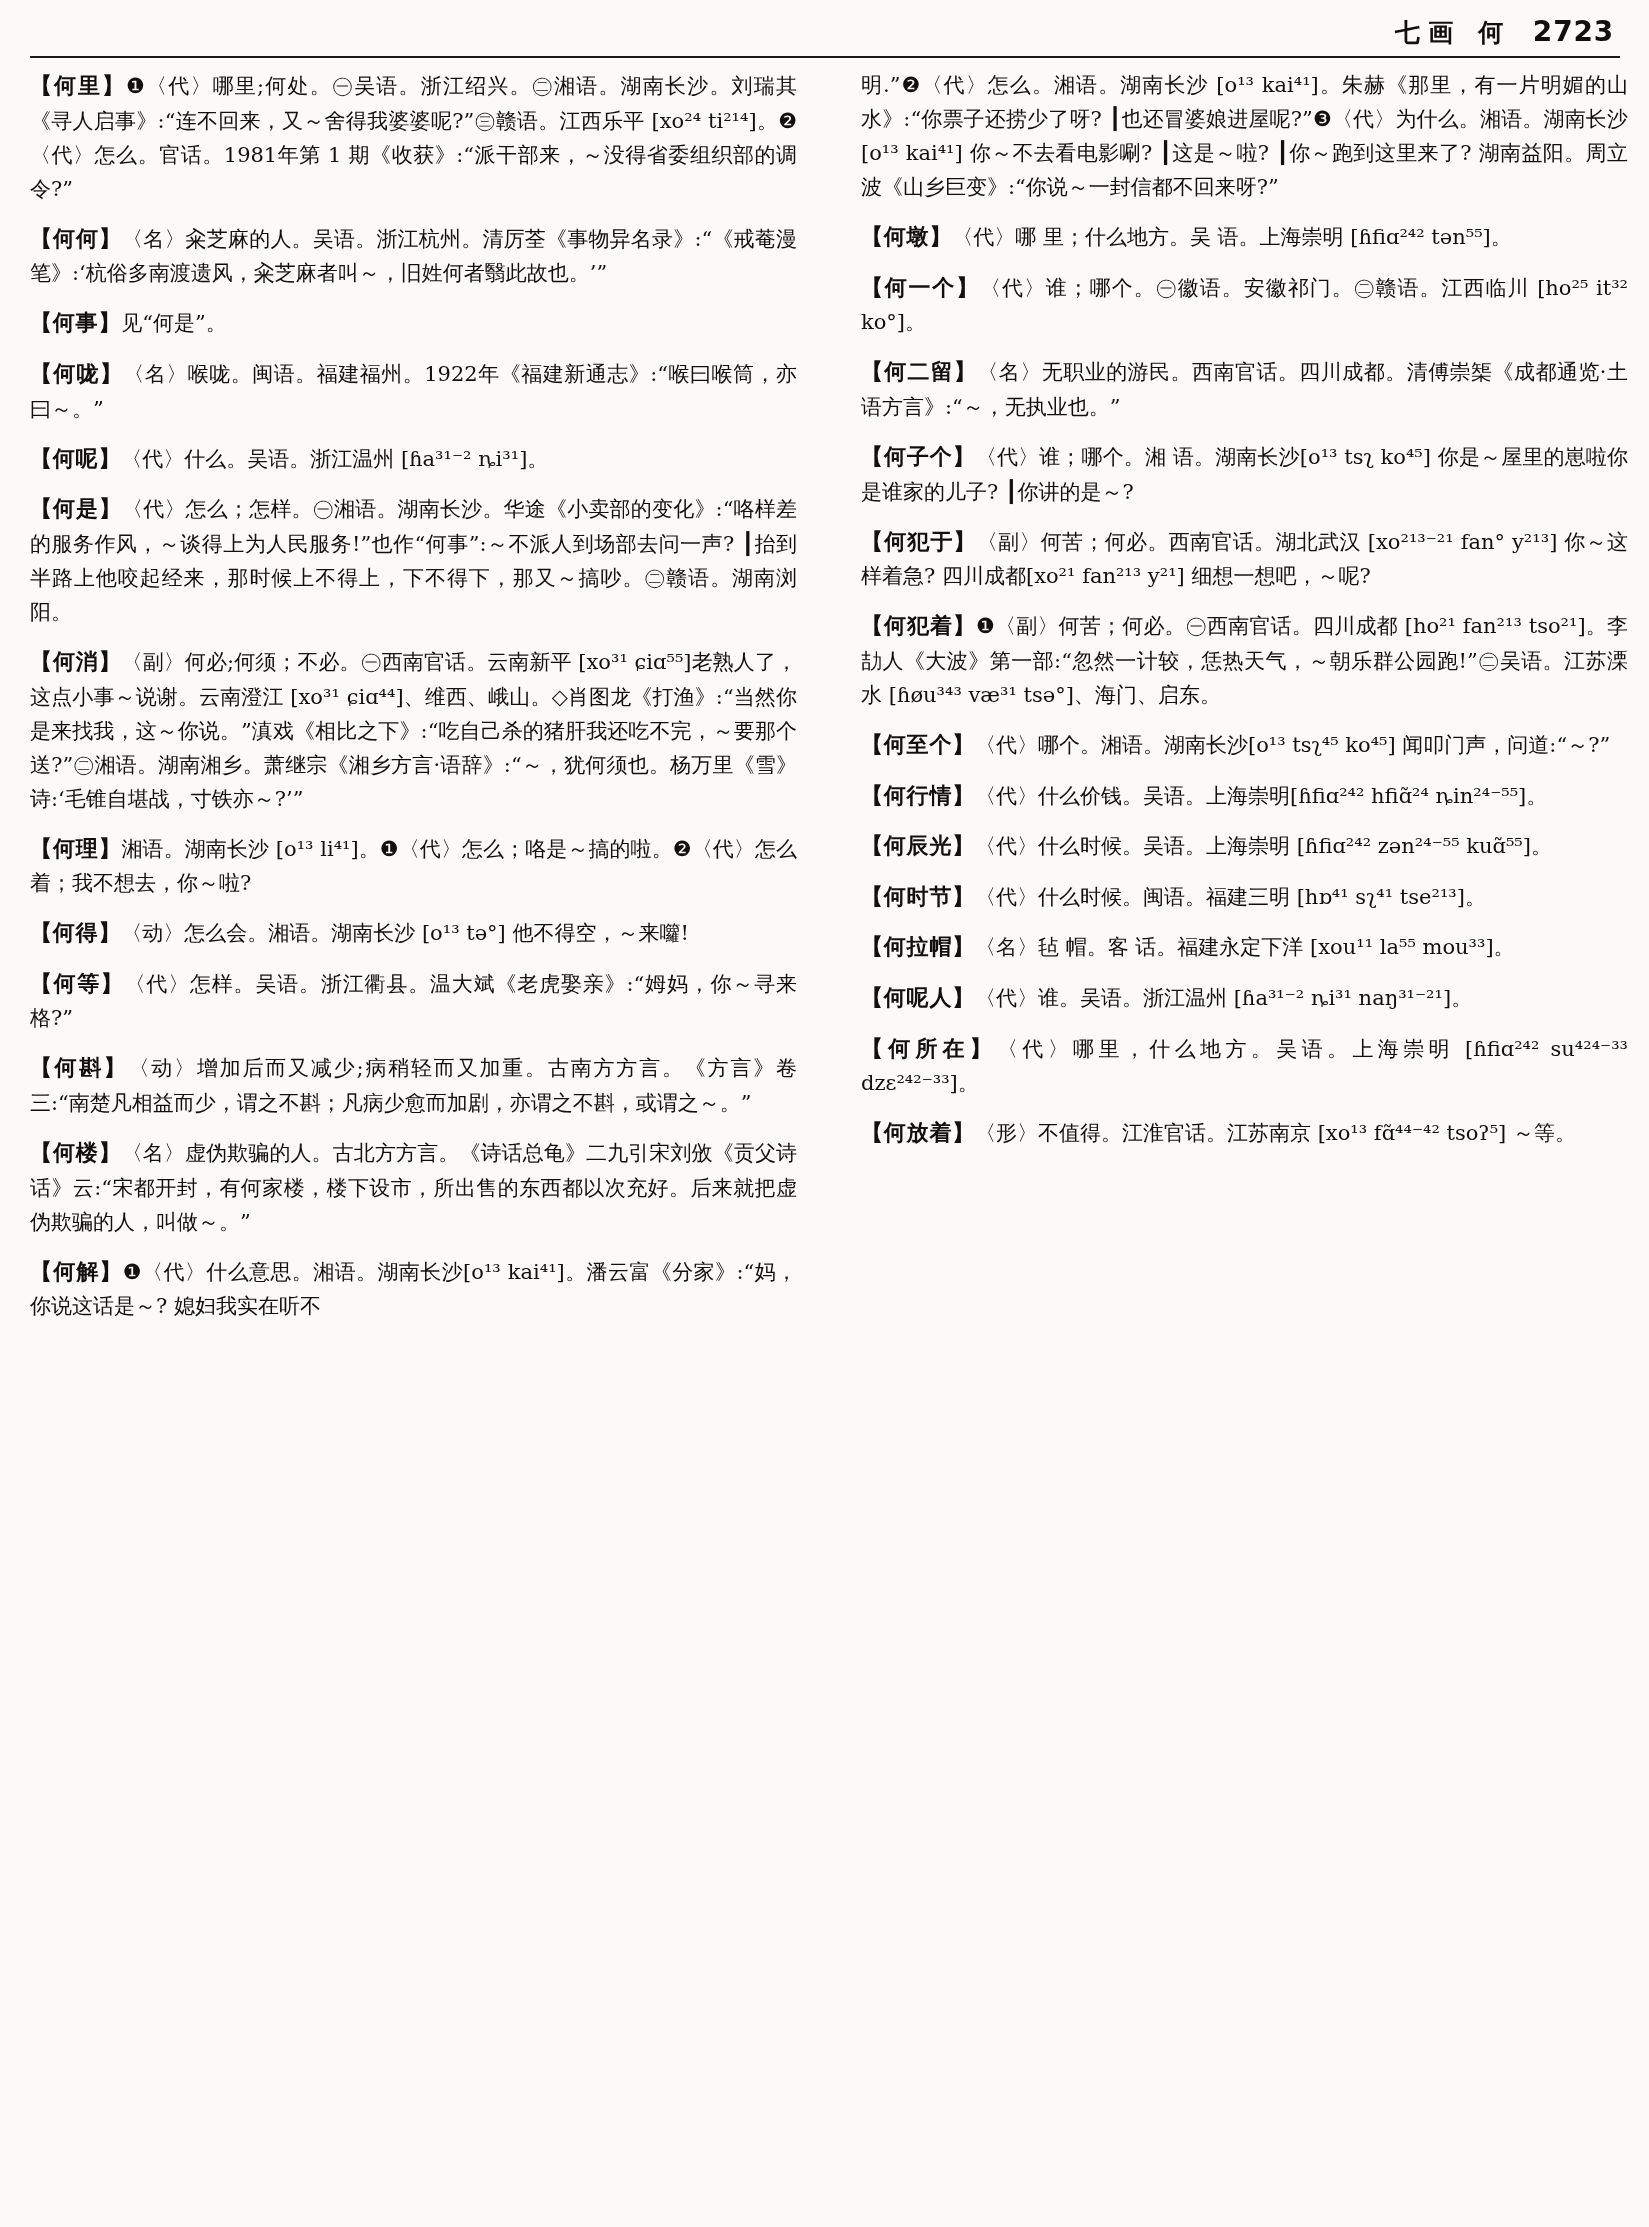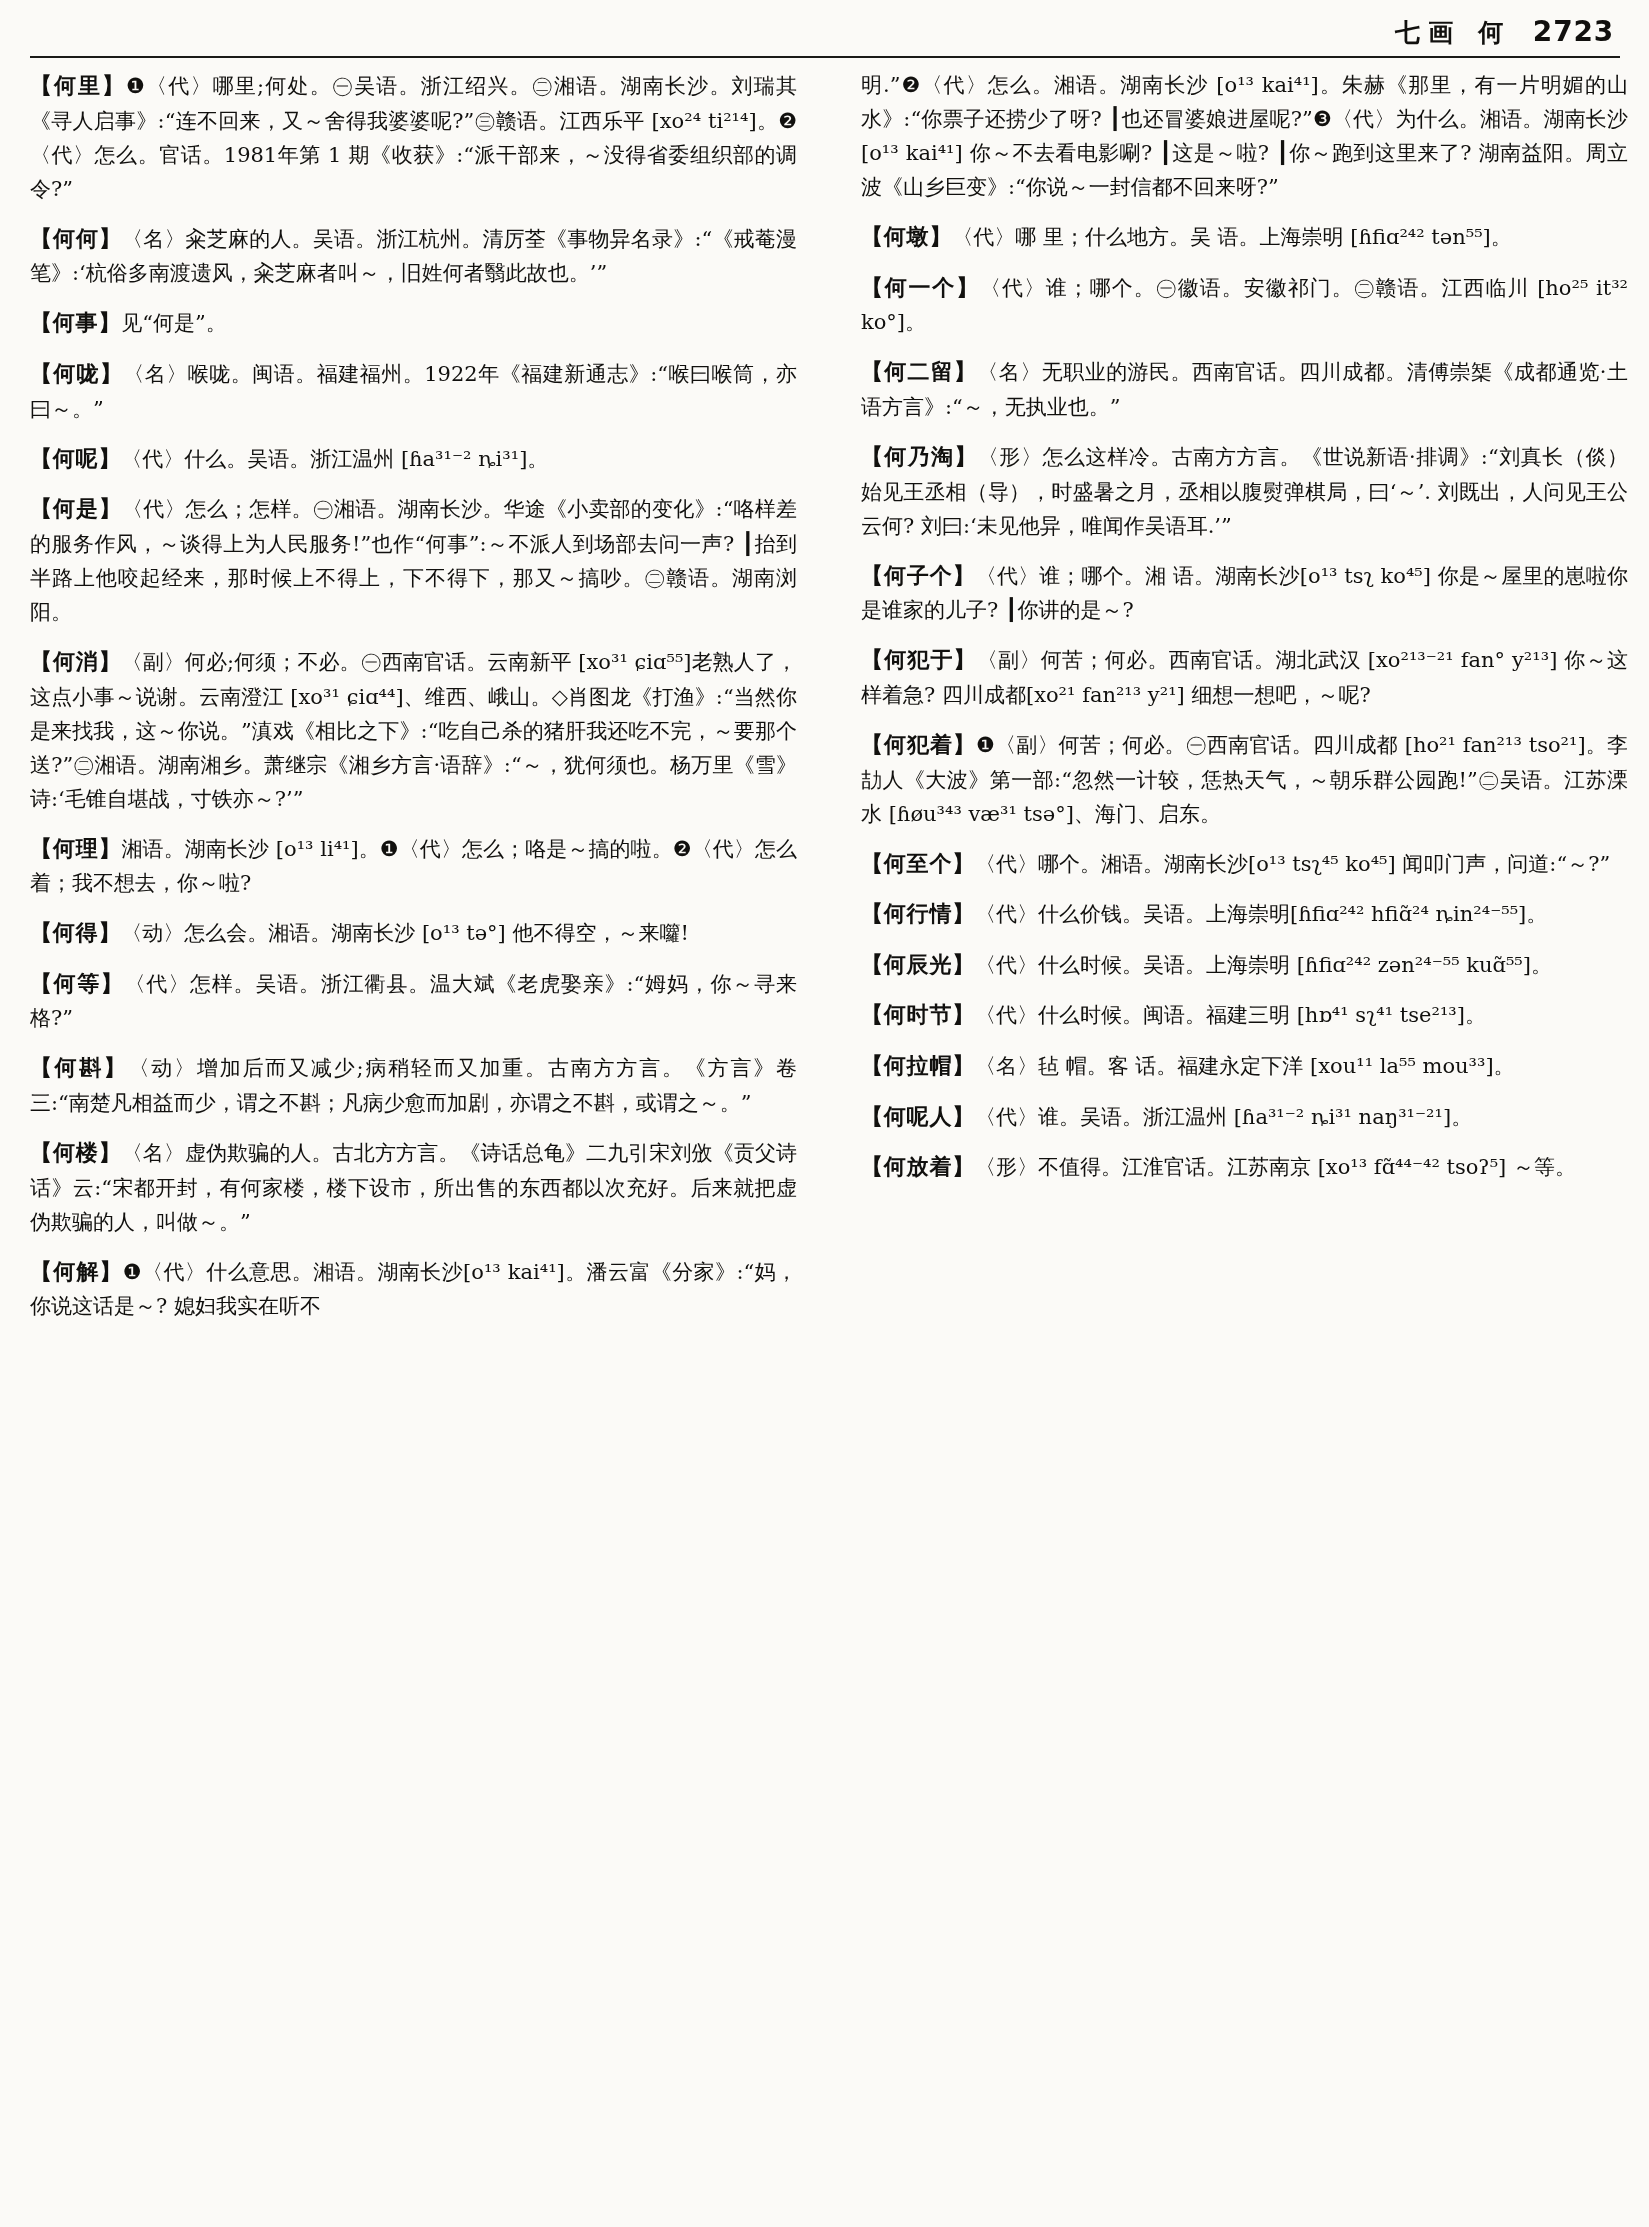--- a/index.html
+++ b/index.html
@@ -97,28 +97,28 @@
       <div class="entry"><span class="hw">【何斟】</span><span class="body">〈动〉增加后而又减少;病稍轻而又加重。古南方方言。《方言》卷 三:“南楚凡相益而少，谓之不斟；凡病少愈而加剧，亦谓之不斟，或谓之～。”</span></div>
       <div class="entry"><span class="hw">【何楼】</span><span class="body">〈名〉虚伪欺骗的人。古北方方言。《诗话总龟》二九引宋刘攽《贡父诗话》云:“宋都开封，有何家楼，楼下设市，所出售的东西都以次充好。后来就把虚伪欺骗的人，叫做～。”</span></div>
       <div class="entry"><span class="hw">【何解】</span><span class="body">❶〈代〉什么意思。湘语。湖南长沙[o¹³ kai⁴¹]。潘云富《分家》:“妈，你说这话是～? 媳妇我实在听不</span></div>
     </div>
 
     <div class="col">
       <div class="entry"><span class="body">明.”❷〈代〉怎么。湘语。湖南长沙 [o¹³ kai⁴¹]。朱赫《那里，有一片明媚的山水》:“你票子还捞少了呀? ┃也还冒婆娘进屋呢?”❸〈代〉为什么。湘语。湖南长沙 [o¹³ kai⁴¹] 你～不去看电影唰? ┃这是～啦? ┃你～跑到这里来了? 湖南益阳。周立波《山乡巨变》:“你说～一封信都不回来呀?”</span></div>
       <div class="entry"><span class="hw">【何墩】</span><span class="body">〈代〉哪 里；什么地方。吴 语。上海崇明 [ɦfiɑ²⁴² tən⁵⁵]。</span></div>
       <div class="entry"><span class="hw">【何一个】</span><span class="body">〈代〉谁；哪个。㊀徽语。安徽祁门。㊁赣语。江西临川 [ho²⁵ it³² ko°]。</span></div>
       <div class="entry"><span class="hw">【何二留】</span><span class="body">〈名〉无职业的游民。西南官话。四川成都。清傅崇榘《成都通览·土语方言》:“～，无执业也。”</span></div>
-      <div class="entry"><span class="hw">【何乃淘】</span><span class="body">〈形〉怎么这样冷。古南方方言。《世说新语·排调》:“刘真长（倓）始见王丞相（导），时盛暑之月，丞相以腹熨弹棋局，曰‘～’. 刘既出，人问见王公云何? 刘曰:‘未见他异，唯闻作吴语耳.’”</span></div>
       <div class="entry"><span class="hw">【何子个】</span><span class="body">〈代〉谁；哪个。湘 语。湖南长沙[o¹³ tsʅ ko⁴⁵] 你是～屋里的崽啦你是谁家的儿子? ┃你讲的是～?</span></div>
       <div class="entry"><span class="hw">【何犯于】</span><span class="body">〈副〉何苦；何必。西南官话。湖北武汉 [xo²¹³⁻²¹ fan° y²¹³] 你～这样着急? 四川成都[xo²¹ fan²¹³ y²¹] 细想一想吧，～呢?</span></div>
       <div class="entry"><span class="hw">【何犯着】</span><span class="body">❶〈副〉何苦；何必。㊀西南官话。四川成都 [ho²¹ fan²¹³ tso²¹]。李劼人《大波》第一部:“忽然一计较，恁热天气，～朝乐群公园跑!”㊁吴语。江苏溧水 [ɦøu³⁴³ væ³¹ tsə°]、海门、启东。</span></div>
       <div class="entry"><span class="hw">【何至个】</span><span class="body">〈代〉哪个。湘语。湖南长沙[o¹³ tsʅ⁴⁵ ko⁴⁵] 闻叩门声，问道:“～?”</span></div>
       <div class="entry"><span class="hw">【何行情】</span><span class="body">〈代〉什么价钱。吴语。上海崇明[ɦfiɑ²⁴² hfiɑ̃²⁴ ȵin²⁴⁻⁵⁵]。</span></div>
       <div class="entry"><span class="hw">【何辰光】</span><span class="body">〈代〉什么时候。吴语。上海崇明 [ɦfiɑ²⁴² zən²⁴⁻⁵⁵ kuɑ̃⁵⁵]。</span></div>
       <div class="entry"><span class="hw">【何时节】</span><span class="body">〈代〉什么时候。闽语。福建三明 [hɒ⁴¹ sʅ⁴¹ tse²¹³]。</span></div>
       <div class="entry"><span class="hw">【何拉帽】</span><span class="body">〈名〉毡 帽。客 话。福建永定下洋 [xou¹¹ la⁵⁵ mou³³]。</span></div>
       <div class="entry"><span class="hw">【何呢人】</span><span class="body">〈代〉谁。吴语。浙江温州 [ɦa³¹⁻² ȵi³¹ naŋ³¹⁻²¹]。</span></div>
+      <div class="entry"><span class="hw">【何所在】</span><span class="body">〈代〉哪里，什么地方。吴语。上海崇明 [ɦfiɑ²⁴² su⁴²⁴⁻³³ dzɛ²⁴²⁻³³]。</span></div>
       <div class="entry"><span class="hw">【何放着】</span><span class="body">〈形〉不值得。江淮官话。江苏南京 [xo¹³ fɑ̃⁴⁴⁻⁴² tsoʔ⁵] ～等。</span></div>
     </div>
 
   </div>
 </div>
 
 
 </body></html>

